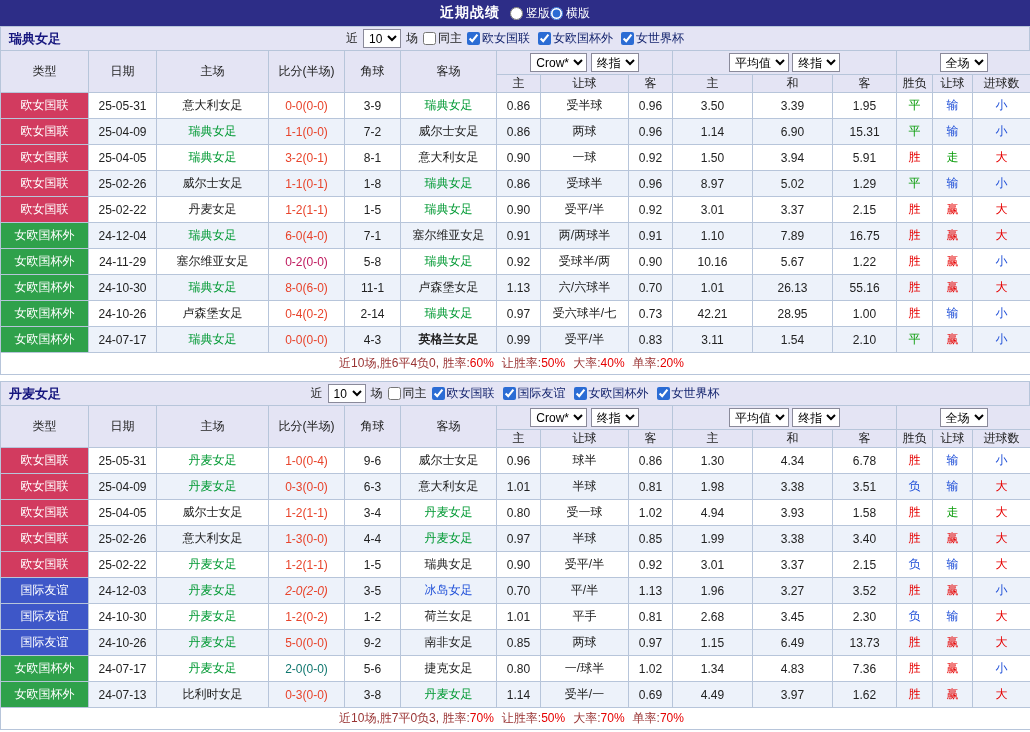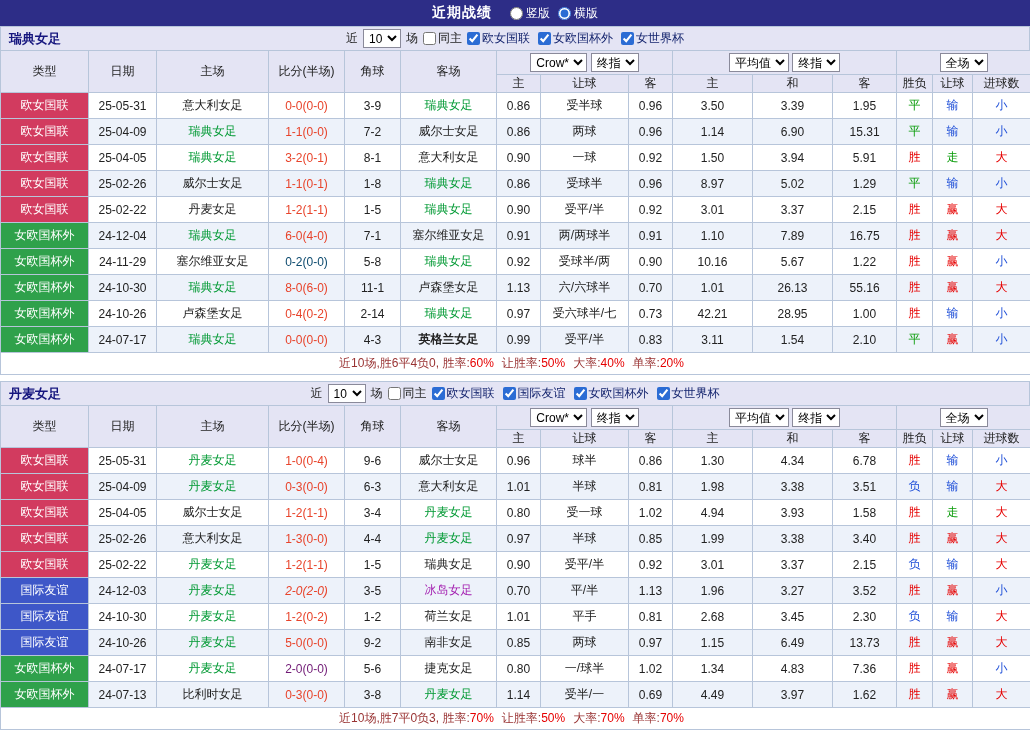--- a/index.html
+++ b/index.html
@@ -8,21 +8,21 @@
     width:1030px;
     font-family:"Liberation Sans","DejaVu Sans",sans-serif;
     font-size:12px; color:#222; background:#fff;
   }
   input[type=radio], input[type=checkbox]{ margin:0; width:13px; height:13px; accent-color:#2b6cd4; vertical-align:middle; }
   select{ height:19px; font-size:12px; padding:0 1px; border:1px solid #8a8a9a; background:#fff; }
 
   
   .topbar{
     height:26px; background:#2d2d87; color:#fff;
-    display:flex; align-items:center; justify-content:center; gap:8px;
+    display:flex; align-items:center; justify-content:center; gap:0;
   }
   .topbar .title{ font-weight:700; font-size:14px; letter-spacing:1px; margin-right:10px; }
   .topbar label{ display:inline-flex; align-items:center; gap:3px; cursor:pointer; }
 
   
   .section{ width:1030px; }
   .section + .section{ margin-top:6px; }
   .section-top{
     height:24px; background:#e4e4f4; border:1px solid #b7c5da; border-bottom:none;
     display:flex; align-items:center; position:relative;
@@ -237,21 +237,21 @@
           <td>7.89</td>
           <td>16.75</td>
           <td style="color: rgb(230, 0, 0);">胜</td>
           <td style="color: rgb(230, 0, 0);">赢</td>
           <td style="color: rgb(230, 0, 0);">大</td>
         </tr>
         <tr>
           <td class="league" style="background: rgb(47, 161, 75); color: rgb(255, 255, 255);">女欧国杯外</td>
           <td>24-11-29</td>
           <td style="color: rgb(34, 34, 34);">塞尔维亚女足</td>
-          <td style="color: #0c4a6e;">0-2(0-0)</td>
+          <td style="color: #be185d;">0-2(0-0)</td>
           <td>5-8</td>
           <td style="color: rgb(0, 153, 51);">瑞典女足</td>
           <td>0.92</td>
           <td>受球半/两</td>
           <td>0.90</td>
           <td>10.16</td>
           <td>5.67</td>
           <td>1.22</td>
           <td style="color: rgb(230, 0, 0);">胜</td>
           <td style="color: rgb(230, 0, 0);">赢</td>
@@ -483,21 +483,21 @@
           <td style="color: rgb(31, 79, 216);">负</td>
           <td style="color: rgb(31, 79, 216);">输</td>
           <td style="color: rgb(230, 0, 0);">大</td>
         </tr>
         <tr>
           <td class="league" style="background: rgb(62, 87, 200); color: rgb(255, 255, 255);">国际友谊</td>
           <td>24-12-03</td>
           <td style="color: rgb(0, 153, 51);">丹麦女足</td>
           <td style="color: rgb(232, 67, 42); font-style: italic;">2-0(2-0)</td>
           <td>3-5</td>
-          <td style="color: #a21caf;">冰岛女足</td>
+          <td style="color: #1d4ed8;">冰岛女足</td>
           <td>0.70</td>
           <td>平/半</td>
           <td>1.13</td>
           <td>1.96</td>
           <td>3.27</td>
           <td>3.52</td>
           <td style="color: rgb(230, 0, 0);">胜</td>
           <td style="color: rgb(230, 0, 0);">赢</td>
           <td style="color: rgb(31, 79, 216);">小</td>
         </tr>
@@ -532,21 +532,21 @@
           <td>6.49</td>
           <td>13.73</td>
           <td style="color: rgb(230, 0, 0);">胜</td>
           <td style="color: rgb(230, 0, 0);">赢</td>
           <td style="color: rgb(230, 0, 0);">大</td>
         </tr>
         <tr>
           <td class="league" style="background: rgb(47, 161, 75); color: rgb(255, 255, 255);">女欧国杯外</td>
           <td>24-07-17</td>
           <td style="color: rgb(0, 153, 51);">丹麦女足</td>
-          <td style="color: #701a75; margin-top: 24px;">2-0(0-0)</td>
+          <td style="color: #0f766e; margin-top: 24px;">2-0(0-0)</td>
           <td>5-6</td>
           <td style="color: rgb(34, 34, 34);">捷克女足</td>
           <td>0.80</td>
           <td>一/球半</td>
           <td>1.02</td>
           <td>1.34</td>
           <td>4.83</td>
           <td>7.36</td>
           <td style="color: rgb(230, 0, 0);">胜</td>
           <td style="color: rgb(230, 0, 0);">赢</td>

